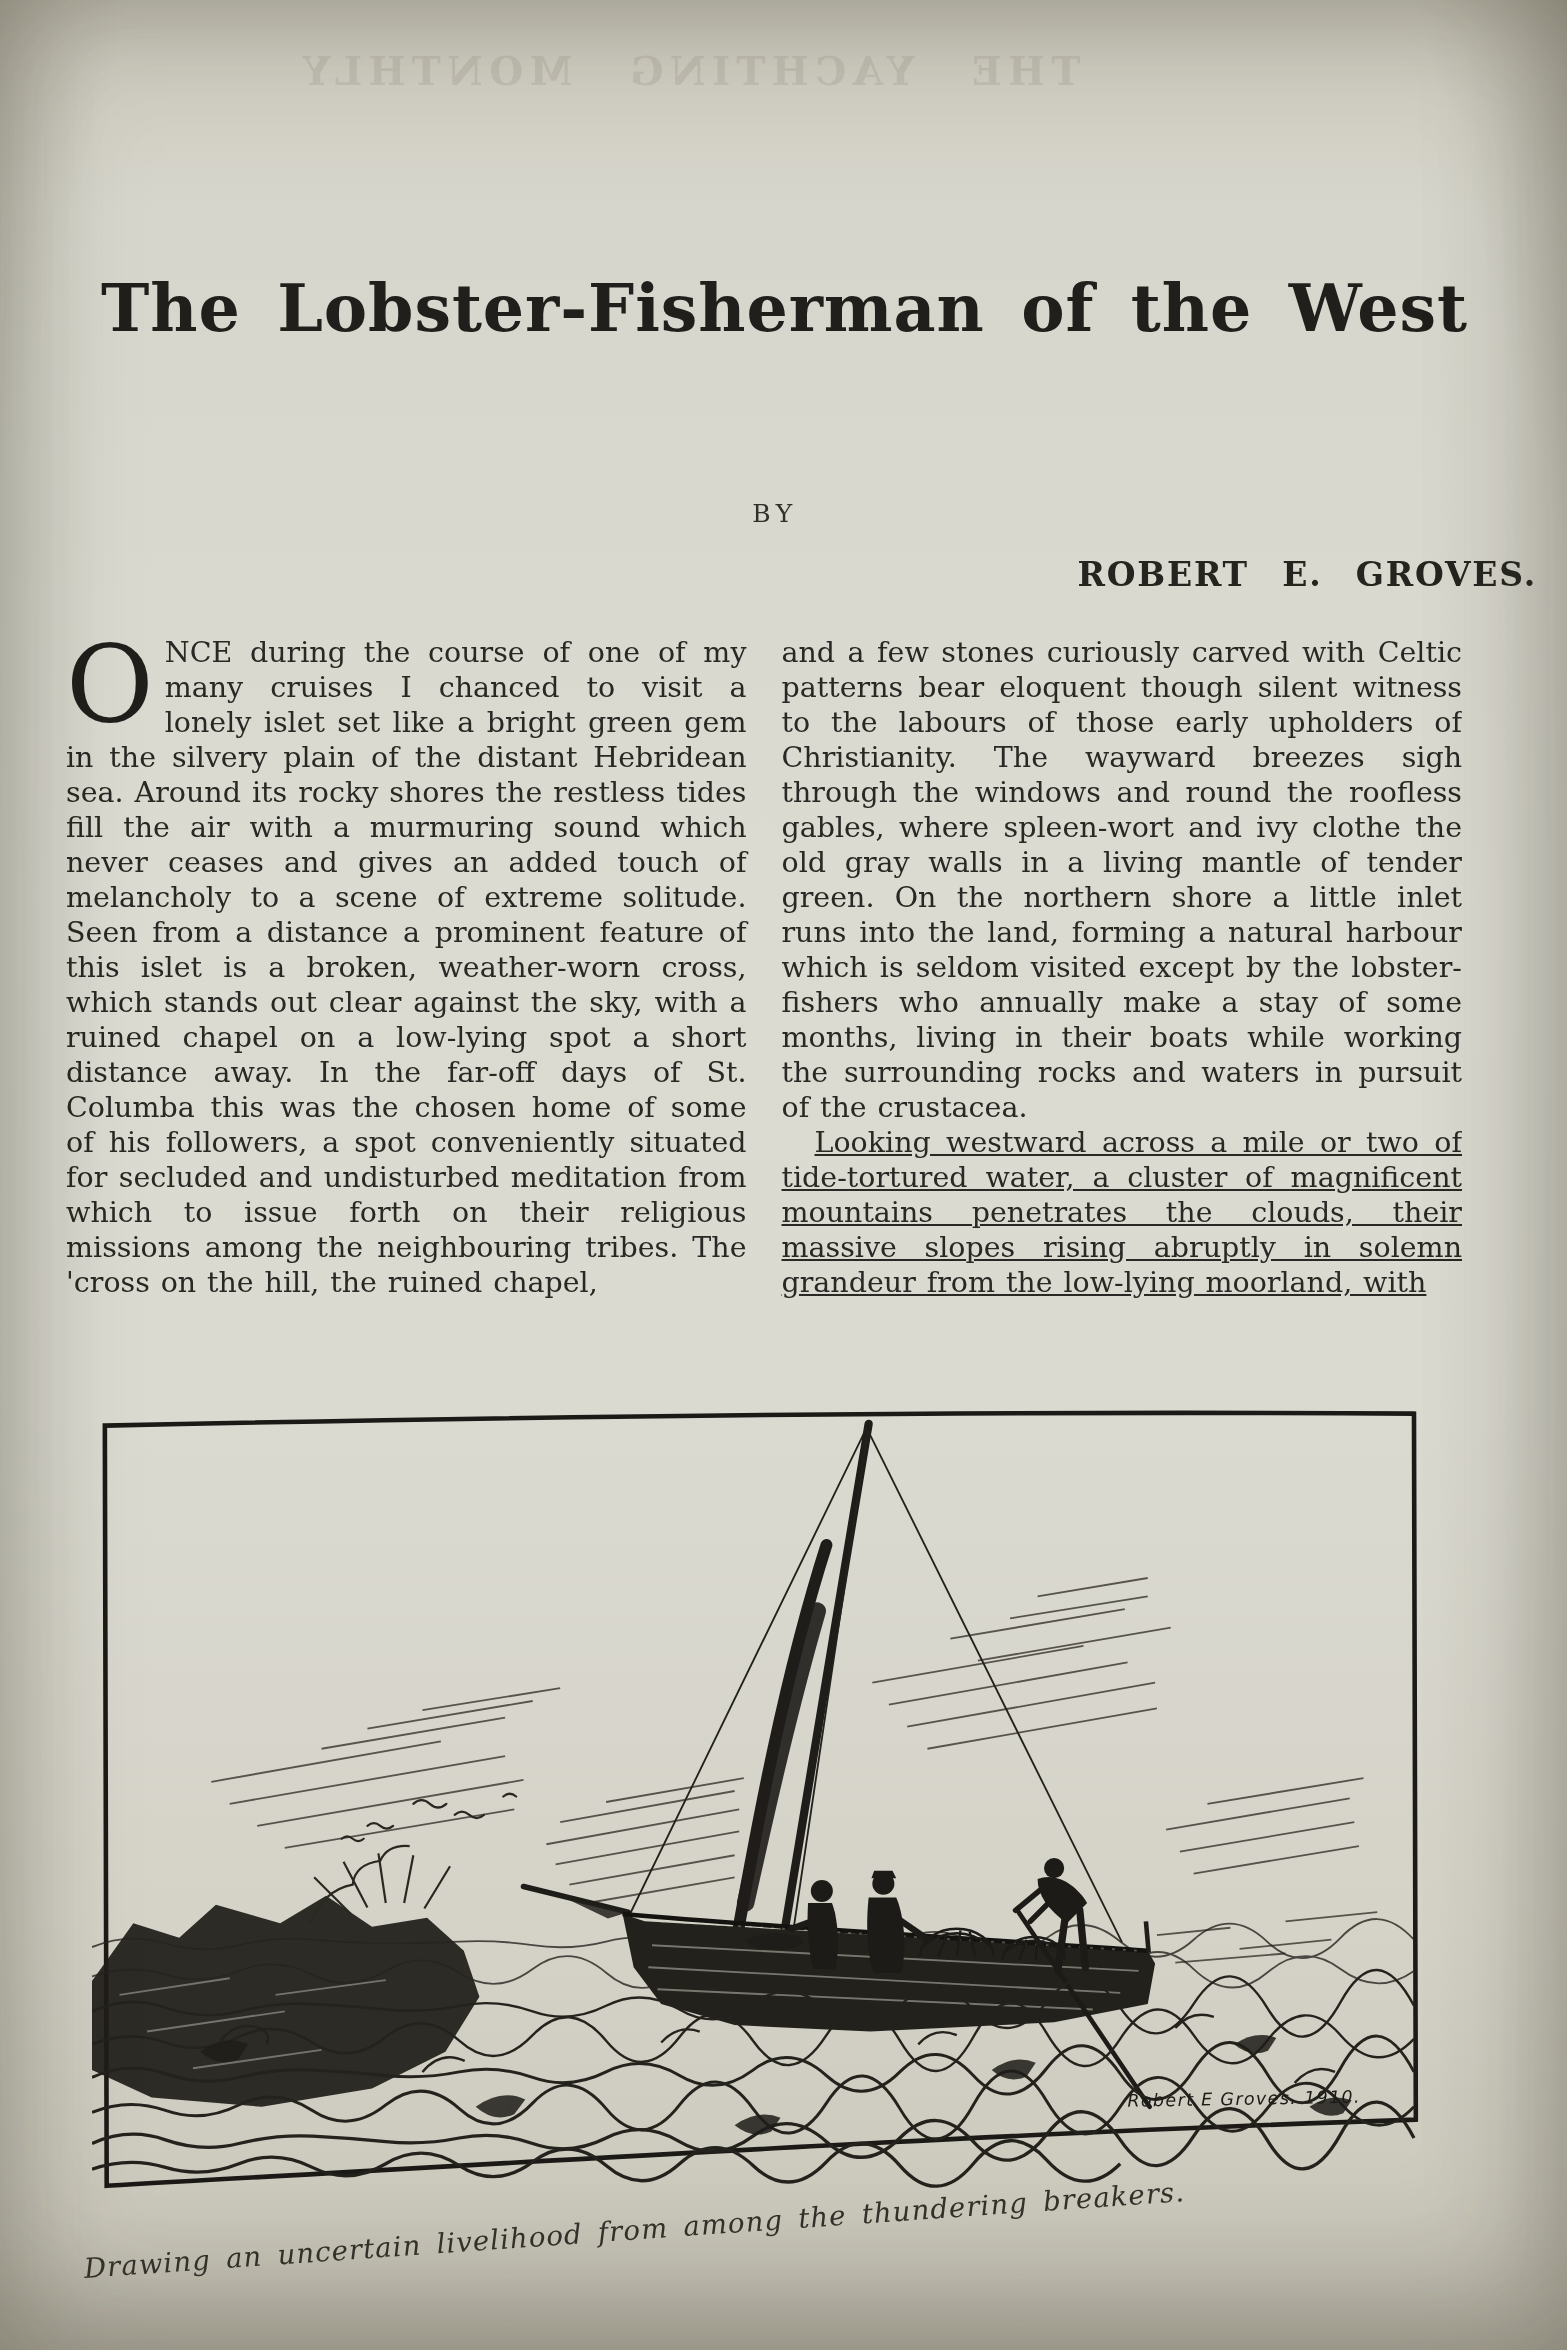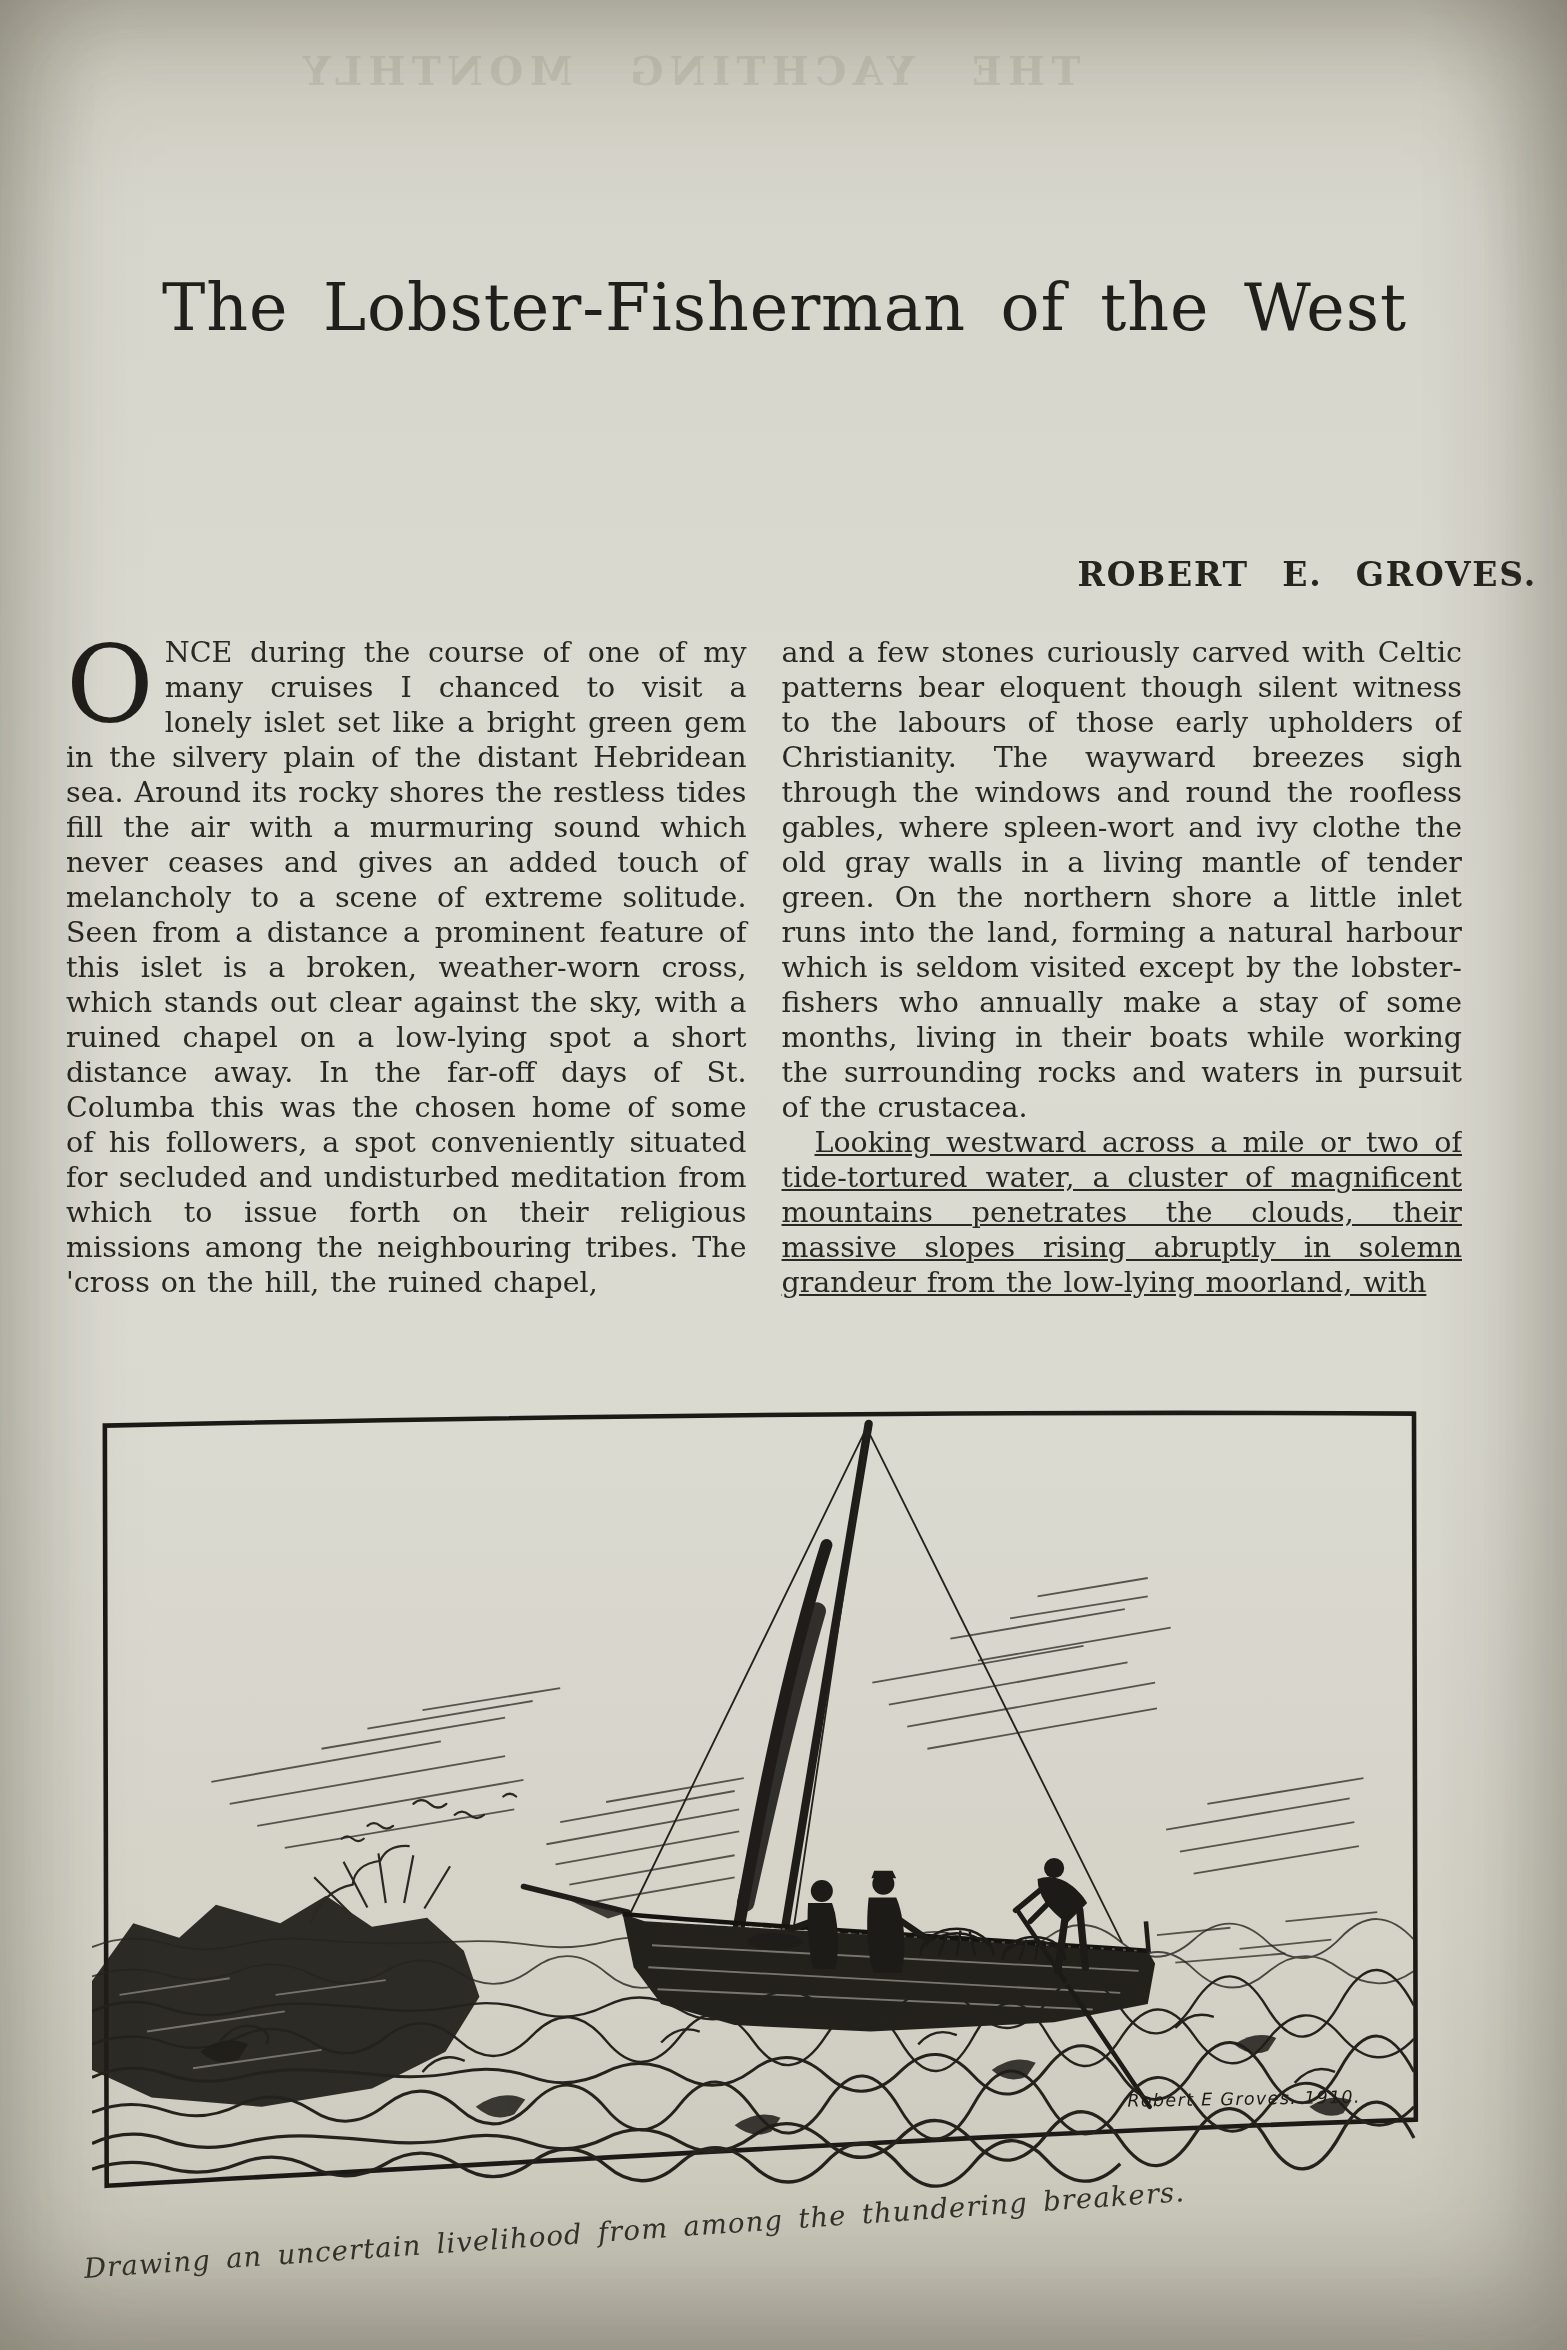--- a/index.html
+++ b/index.html
@@ -24,21 +24,21 @@
                 inset 20px 11px 92px rgba(74,68,52,.14);
   }
   .showthrough{
     position:absolute;top:48px;left:0;width:1377px;text-align:center;
     transform:scaleX(-1);
     font-weight:bold;font-size:39px;letter-spacing:6.4px;word-spacing:31px;
     color:rgba(106,102,90,.15);
   }
   .title{
     position:absolute;top:253px;left:13px;width:1543px;margin:0;
-    text-align:center;font-weight:normal;color:#211f1b;
+    text-align:center;font-weight:bold;color:#211f1b;
     font-size:65px;line-height:110px;letter-spacing:0.9px;word-spacing:13px;
   }
   .by{
     position:absolute;top:499px;left:13px;width:1524px;text-align:center;
     font-size:25px;letter-spacing:5.5px;color:#32302a;
   }
   .author{
     position:absolute;top:555px;left:13px;width:1524px;text-align:right;
     font-size:33px;font-weight:bold;letter-spacing:1.8px;word-spacing:20px;color:#26241f;
   }
@@ -70,20 +70,21 @@
 <body>
 
 <div class="page">
 
   <div class="showthrough">THE YACHTING MONTHLY</div>
 
   <h1 class="title">
     <span style="display:block">The Lobster-Fisherman of the West</span>
   </h1>
 
+  <div class="by">BY</div>
   <div class="author">ROBERT E. GROVES.</div>
 
   <div class="columns">
     <div class="col">
       <p class="para">
         <span class="dropcap">O</span><span>NCE during the course of one of my many cruises I chanced to visit a lonely islet set like a bright green gem in the silvery plain of the distant Hebridean sea. Around its rocky shores the restless tides fill the air with a murmuring sound which never ceases and gives an added touch of melancholy to a scene of extreme solitude. Seen from a distance a prominent feature of this islet is a broken, weather-worn cross, which stands out clear against the sky, with a ruined chapel on a low-lying spot a short distance away. In the far-off days of St. Columba this was the chosen home of some of his followers, a spot conveniently situated for secluded and undisturbed meditation from which to issue forth on their religious missions among the neighbouring tribes. The 'cross on the hill, the ruined chapel,</span>
       </p>
     </div>
     <div class="col">
       <p class="para">and a few stones curiously carved with Celtic patterns bear eloquent though silent witness to the labours of those early upholders of Christianity. The wayward breezes sigh through the windows and round the roofless gables, where spleen-wort and ivy clothe the old gray walls in a living mantle of tender green. On the northern shore a little inlet runs into the land, forming a natural harbour which is seldom visited except by the lobster-fishers who annually make a stay of some months, living in their boats while working the surrounding rocks and waters in pursuit of the crustacea.</p>

